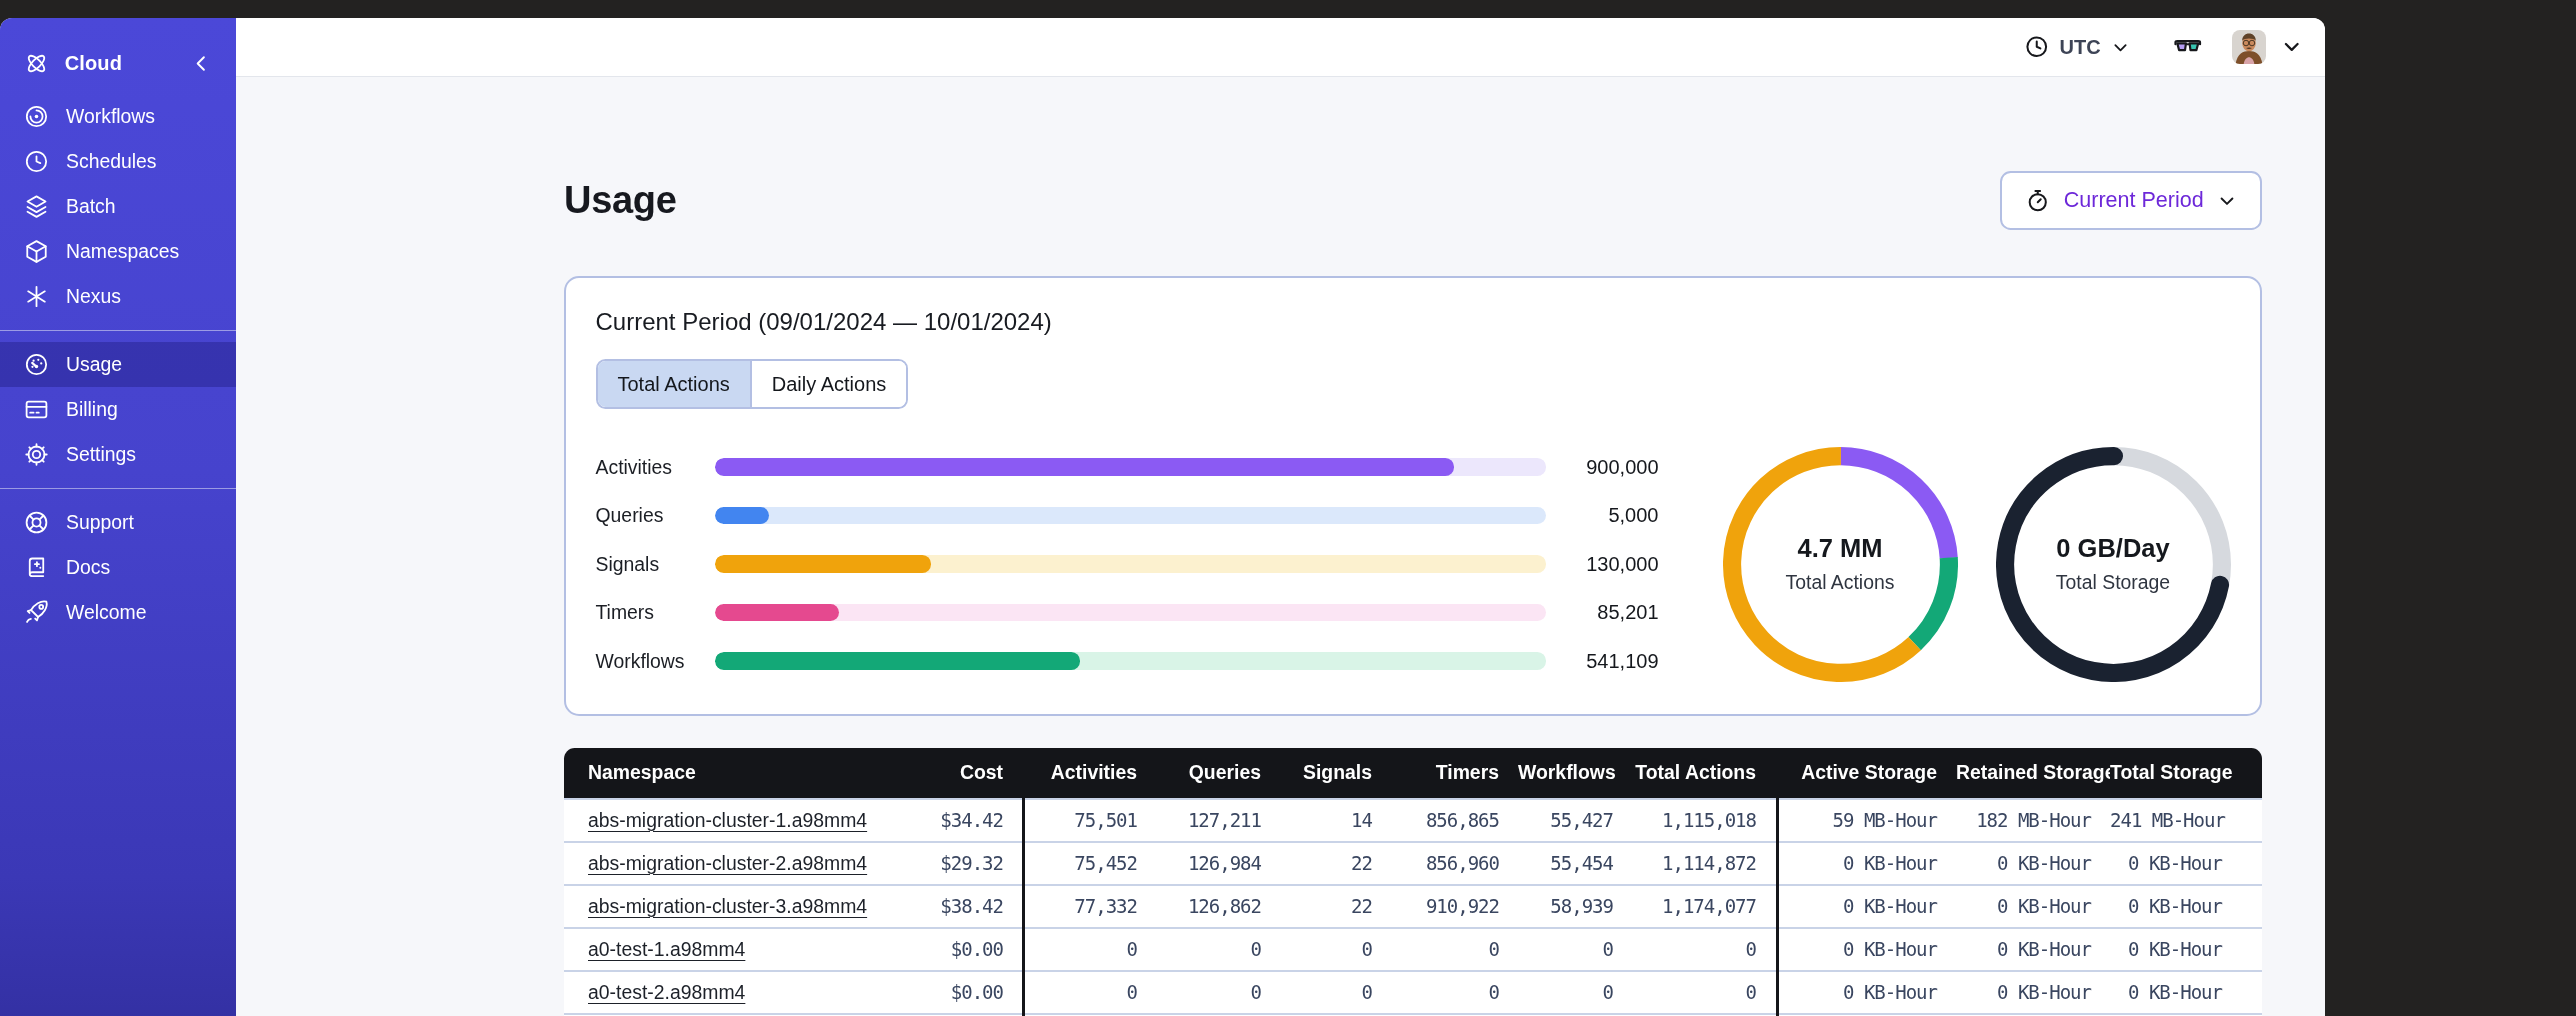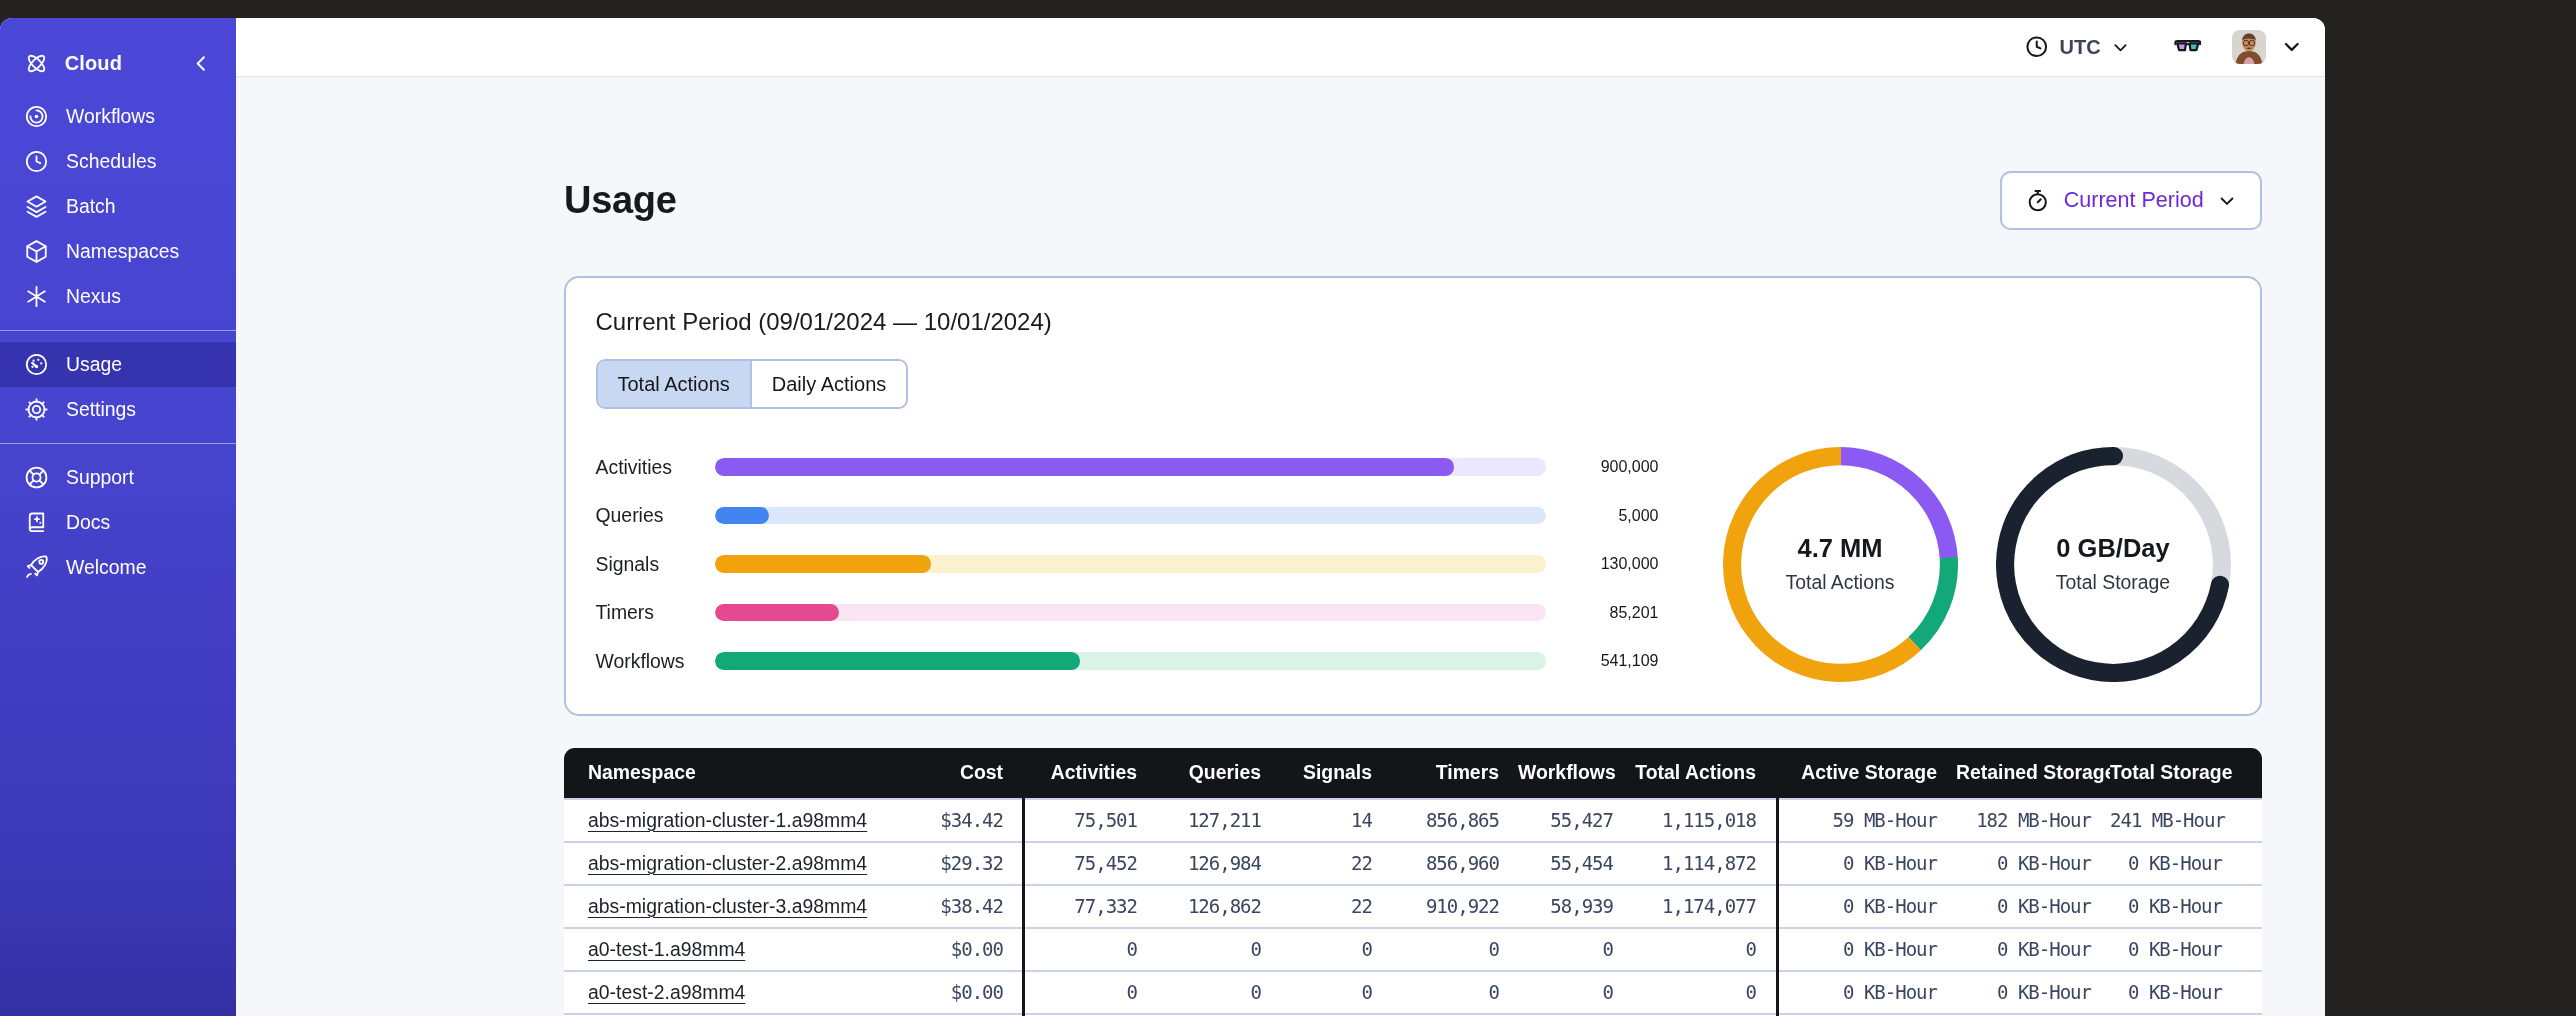--- a/index.html
+++ b/index.html
@@ -52,21 +52,21 @@
          background:#fff; cursor:pointer; }
   .tab.selected { background:#c9d8f2; }
   .tab + .tab { border-left:2px solid #b3bfe3; }
 
   .charts-row { display:flex; align-items:center; gap:64px; }
   .bars { flex:1; display:flex; flex-direction:column; gap:25.5px; min-width:0; }
   .bar-row { display:flex; align-items:center; }
   .bar-label { width:119px; font-size:19.4px; color:#1b1e24; }
   .bar-track { flex:1; height:17.4px; border-radius:8.7px; position:relative; overflow:hidden; background:#eee; }
   .bar-fill  { position:absolute; left:0; top:0; bottom:0; border-radius:8.7px; }
-  .bar-value { width:113px; text-align:right; font-size:16px; color:#15181d; }
+  .bar-value { width:113px; text-align:right; font-size:20px; color:#15181d; }
 
   .donuts { display:flex; gap:38px; }
   .donut { position:relative; width:235px; height:235px; }
   .donut svg { position:absolute; inset:0; }
   .donut-center { position:absolute; inset:20px; border-radius:50%; background:#fff;
                   display:flex; flex-direction:column; align-items:center; justify-content:center; gap:8px; }
   .donut-value { font-size:25.5px; font-weight:600; color:#15181d; }
   .donut-caption { font-size:19.4px; color:#2f3540; }
 
   
@@ -174,20 +174,30 @@
             <circle class="f" cx="9.4" cy="8.6" r="1"></circle>
             <circle class="f" cx="13.6" cy="7.8" r="1"></circle>
             <circle class="f" cx="16.2" cy="11" r="1"></circle>
           </svg>
         </span>
         <span>Usage</span>
       </div>
       <div class="nav-item">
         <span class="icon side-icon">
           <svg viewBox="0 0 24 24" width="27" height="27">
+            <rect class="s" x="3.2" y="5" width="17.6" height="14" rx="1.8"></rect>
+            <path class="s" d="M3.2 9.6 H20.8"></path>
+            <path class="s" d="M6.4 14.8 h3 M12 14.8 h2"></path>
+          </svg>
+        </span>
+        <span>Billing</span>
+      </div>
+      <div class="nav-item">
+        <span class="icon side-icon">
+          <svg viewBox="0 0 24 24" width="27" height="27">
             <circle class="s" cx="12" cy="12" r="3.3"></circle>
             <circle class="s" cx="12" cy="12" r="7.1"></circle>
             <path class="s" d="M12 2.9 v2.1 M12 19 v2.1 M2.9 12 h2.1 M19 12 h2.1 M5.6 5.6 l1.5 1.5 M16.9 16.9 l1.5 1.5 M18.4 5.6 l-1.5 1.5 M7.1 16.9 l-1.5 1.5"></path>
           </svg>
         </span>
         <span>Settings</span>
       </div>
     </nav>
 
     <div class="side-divider"></div>

